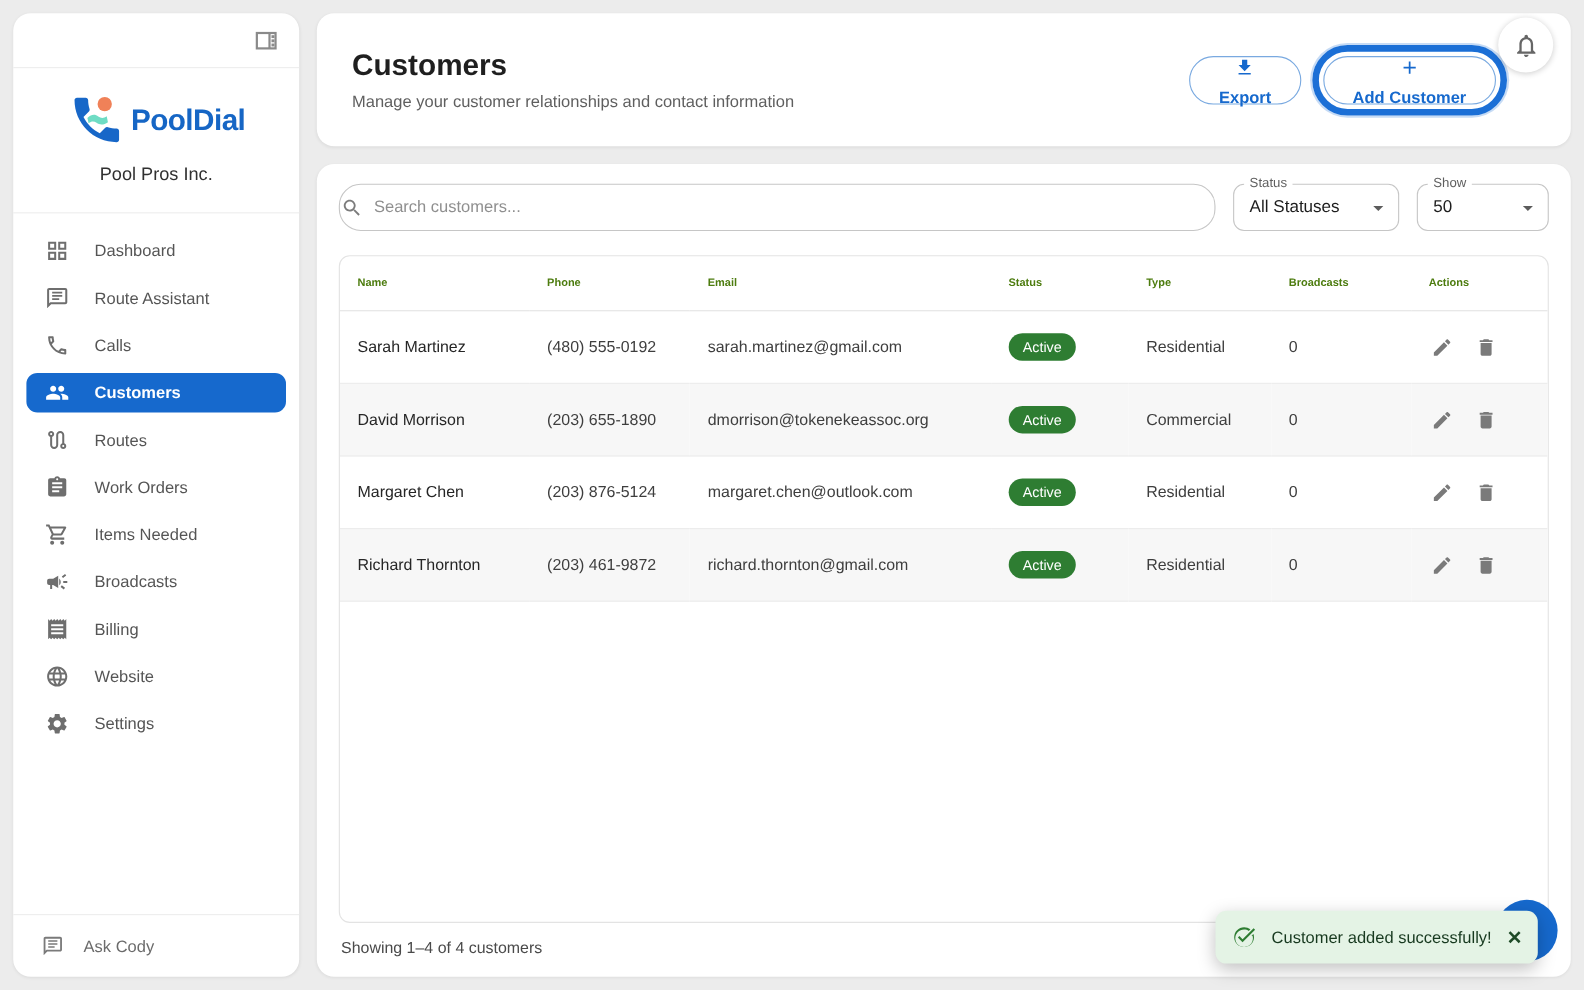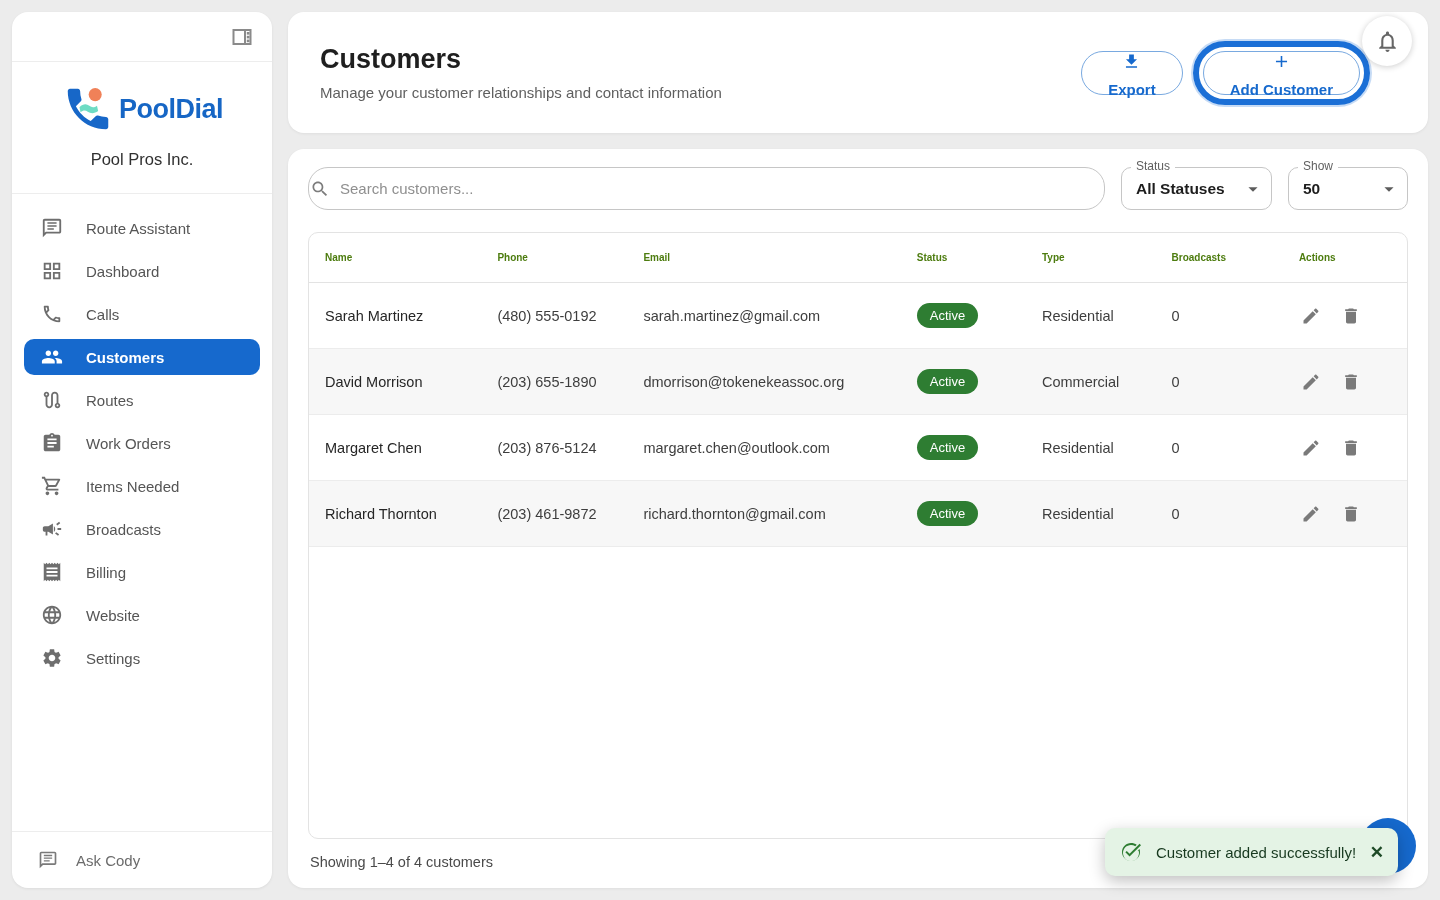--- a/index.html
+++ b/index.html
@@ -81,21 +81,21 @@
   }
   .search-box input::placeholder { color:#8f8f8f; }
   .select {
     position:relative; height:43px; border:1px solid #c6c6c6; border-radius:10px;
     display:flex; align-items:center; padding:0 34px 0 14px; cursor:pointer; background:#fff;
   }
   .select .floating-label {
     position:absolute; top:-9px; left:9px; background:#fff; padding:0 5px;
     font-size:12px; color:#5f5f5f;
   }
-  .select .value { font-size:15.5px; color:#1d1d1d;font-weight:bold; }
+  .select .value { font-size:15.5px; color:#1d1d1d; }
   .select .arrow { position:absolute; right:7px; color:#5c5c5c; display:flex; }
   .select.status { width:151px; }
   .select.show { width:120px; }
 
   .table-wrap { border:1px solid #e3e3e3; border-radius:10px; flex:1; overflow:hidden; }
   table { width:100%; border-collapse:collapse; }
   th {
     text-align:left; padding:19px 16px; font-size:10px; font-weight:bold;
     color:#4d7c0f; border-bottom:1px solid #e3e3e3;
   }
@@ -152,33 +152,33 @@
         </span>
         <span class="brand">PoolDial</span>
       </div>
       <div class="company">Pool Pros Inc.</div>
     </div>
 
     <nav class="nav" id="nav-list">
   <div class="nav-item">
     <span class="nav-icon">
             <svg width="22" height="22" viewBox="0 0 24 24" fill="currentColor">
+              <path d="M3 3v8h8V3H3zm6 6H5V5h4v4zm-6 4v8h8v-8H3zm6 6H5v-4h4v4zm4-16v8h8V3h-8zm6 6h-4V5h4v4zm-6 4v8h8v-8h-8zm6 6h-4v-4h4v4z"></path>
+            </svg>
+          </span>
+    <span class="nav-label">Dashboard</span>
+  </div>
+
+  <div class="nav-item">
+    <span class="nav-icon">
+            <svg width="22" height="22" viewBox="0 0 24 24" fill="currentColor">
               <path d="M20 2H4c-1.1 0-2 .9-2 2v18l4-4h14c1.1 0 2-.9 2-2V4c0-1.1-.9-2-2-2zm0 14H5.17L4 17.17V4h16v12zM7 9h10v1.6H7zm0-3.2h10v1.6H7zm0 6.4h7v1.6H7z"></path>
             </svg>
           </span>
     <span class="nav-label">Route Assistant</span>
-  </div>
-
-  <div class="nav-item">
-    <span class="nav-icon">
-            <svg width="22" height="22" viewBox="0 0 24 24" fill="currentColor">
-              <path d="M3 3v8h8V3H3zm6 6H5V5h4v4zm-6 4v8h8v-8H3zm6 6H5v-4h4v4zm4-16v8h8V3h-8zm6 6h-4V5h4v4zm-6 4v8h8v-8h-8zm6 6h-4v-4h4v4z"></path>
-            </svg>
-          </span>
-    <span class="nav-label">Dashboard</span>
   </div>
 
   <div class="nav-item">
     <span class="nav-icon">
             <svg width="22" height="22" viewBox="0 0 24 24" fill="currentColor">
               <path d="M6.54 5c.06.89.21 1.76.45 2.59l-1.2 1.2c-.41-1.2-.67-2.47-.76-3.79h1.51m9.86 12.02c.85.24 1.72.39 2.6.45v1.49c-1.32-.09-2.59-.35-3.8-.75l1.2-1.19M7.5 3H4c-.55 0-1 .45-1 1 0 9.39 7.61 17 17 17 .55 0 1-.45 1-1v-3.49c0-.55-.45-1-1-1-1.24 0-2.45-.2-3.57-.57-.1-.04-.21-.05-.31-.05-.26 0-.51.1-.71.29l-2.2 2.2c-2.83-1.45-5.15-3.76-6.59-6.59l2.2-2.2c.28-.28.36-.67.25-1.02C8.7 6.45 8.5 5.25 8.5 4c0-.55-.45-1-1-1z"></path>
             </svg>
           </span>
     <span class="nav-label">Calls</span>
   </div>

